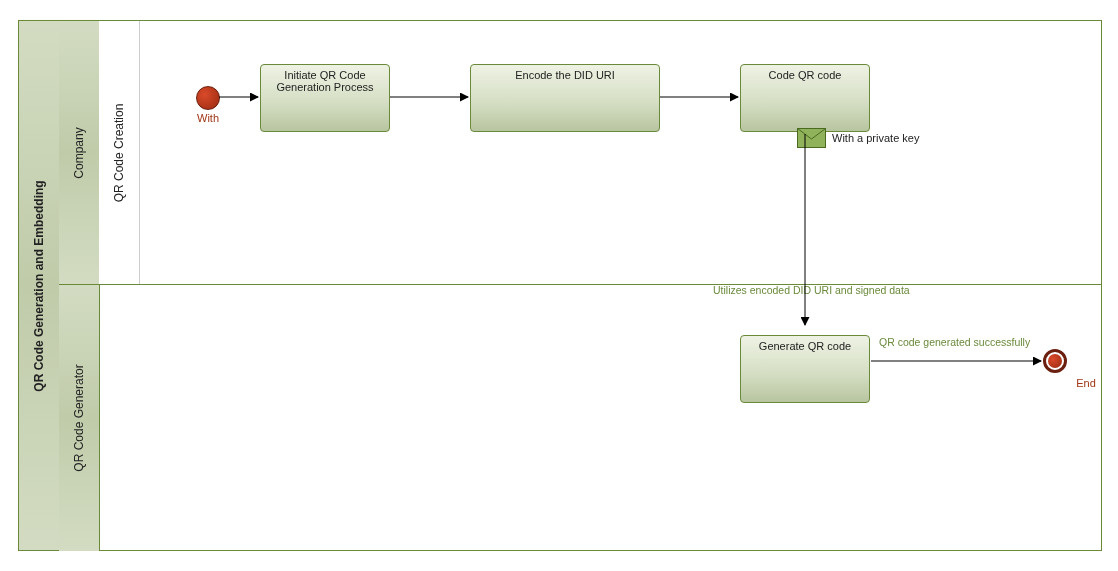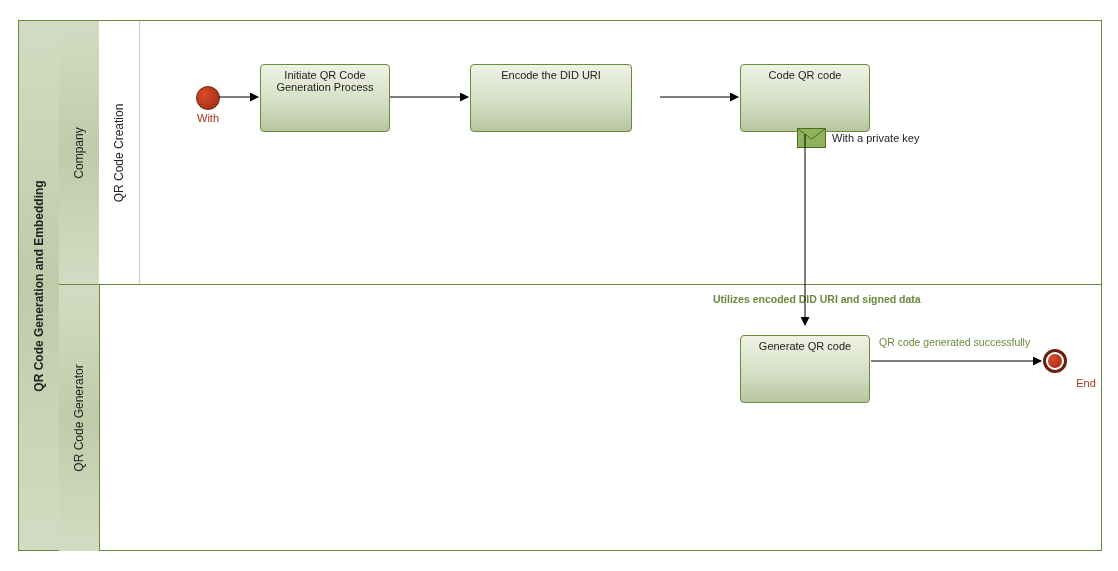--- a/index.html
+++ b/index.html
@@ -129,21 +129,21 @@
     background: linear-gradient(to bottom, #eef2e4 0%, #d6dfc5 55%, #b8c5a0 100%);
     display: flex;
     align-items: flex-start;
     justify-content: center;
     text-align: center;
     font-size: 11px;
     color: #222;
     padding: 4px;
     box-sizing: border-box;
   }
-  .task.wide { width: 162px; }
+  .task.wide { width: 190px; }
   .envelope {
     position: absolute;
     width: 29px;
     height: 20px;
   }
   .msg-label {
     position: absolute;
     font-size: 11px;
     color: #222;
   }
@@ -210,21 +210,21 @@
 
 <div class="task" style="left:740px; top:327px;margin-top:8px;">
   <span>Generate QR code</span>
 </div>
 
 <div class="event end-outer" style="left:1043px; top:349px;">
   <div class="event end-inner"></div>
 </div>
 <div class="event-label" style="left:1075px; top:377px; width:22px;">End</div>
 
-<div class="seq-label" style="left:713px; top:293px;font-weight:bold;">Utilizes encoded DID URI and signed data</div>
+<div class="seq-label" style="left:713px; top:284px;">Utilizes encoded DID URI and signed data</div>
 <div class="seq-label" style="left:879px; top:336px;">QR code generated successfully</div>
 
 <svg class="overlay">
   <defs>
     <marker id="arrow" markerWidth="9" markerHeight="9" refX="8" refY="4.5" orient="auto">
       <path d="M0,0 L9,4.5 L0,9 Z" fill="#000"></path>
     </marker>
   </defs>
 
   <line x1="219" y1="97" x2="258" y2="97" stroke="#000" stroke-width="1" marker-end="url(#arrow)"></line>

